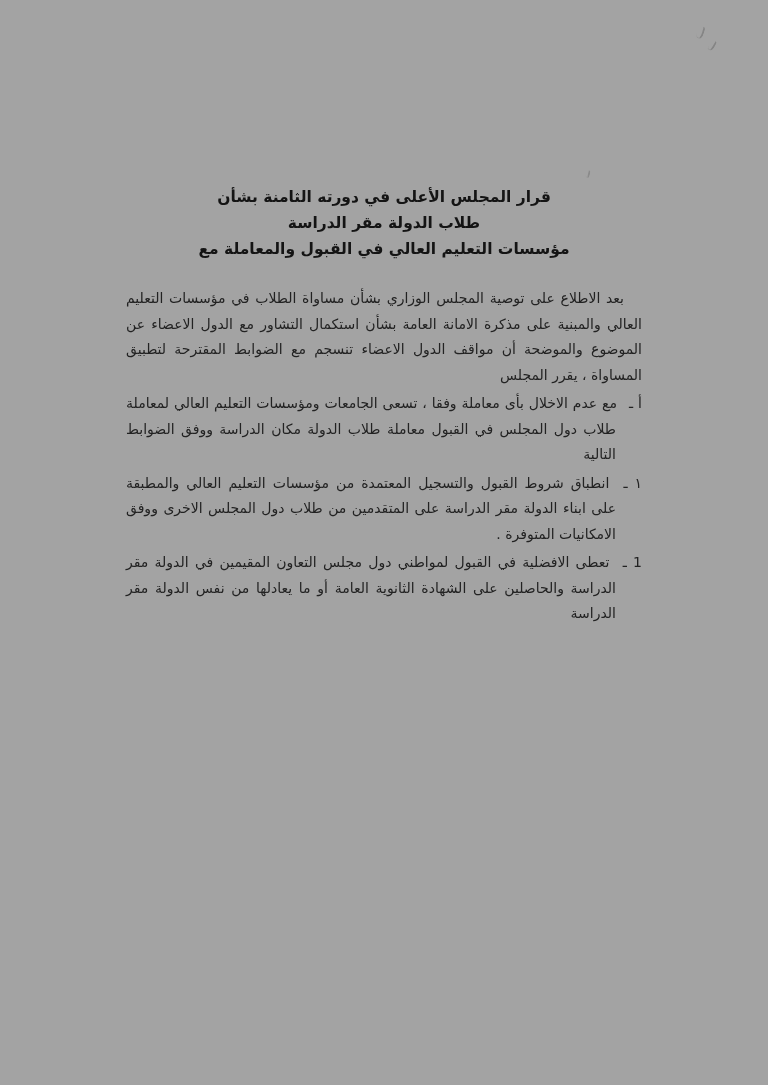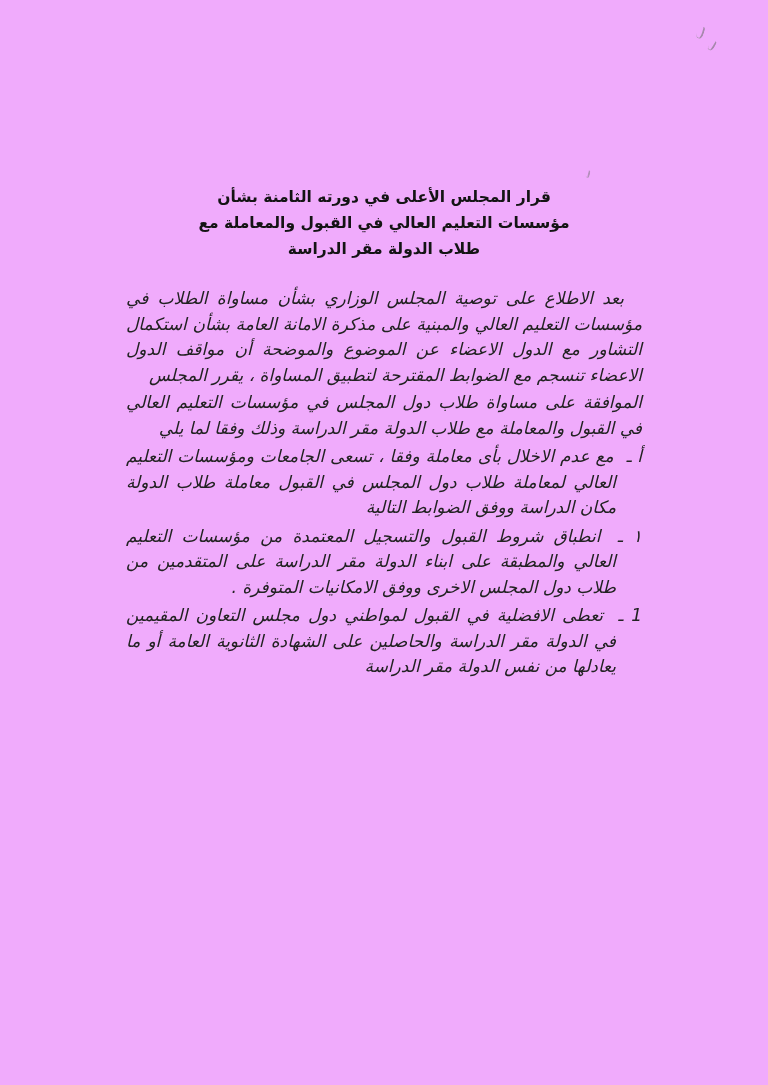--- a/index.html
+++ b/index.html
@@ -8,21 +8,21 @@
     width: 768px;
     height: 1085px;
     background: #ffffff;
     font-family: "DejaVu Sans", sans-serif;
   }
 
   .page {
     position: relative;
     width: 768px;
     height: 1085px;
-    background: #f0abfc;
+    background: #a3a3a3;
     overflow: hidden;
     color: #1f1f1f;
   }
 
   .content {
     position: absolute;
     top: 184px;
     right: 126px;
     width: 516px;
     direction: rtl;
@@ -34,25 +34,24 @@
   }
 
   .title-line {
     font-weight: 700;
     font-size: 15.5px;
     line-height: 26px;
     color: #141414;
   }
 
   .body-block {
-    font-size: 17px;
+    font-size: 14px;
     line-height: 25.5px;
     color: #222222;
     text-align: justify;
-    font-style: italic;
   }
 
   .para {
     margin-bottom: 2px;
   }
 
   .para.first-indent {
     text-indent: 18px;
   }
 
@@ -86,33 +85,30 @@
 <div class="page">
 
   <span class="speck speck-1"></span>
   <span class="speck speck-2"></span>
   <span class="speck speck-3"></span>
 
   <div class="content">
 
     <div class="title-block">
       <div class="title-line">قرار المجلس الأعلى في دورته الثامنة بشأن</div>
+      <div class="title-line">طلاب الدولة مقر الدراسة</div>
       <div class="title-line">مؤسسات التعليم العالي في القبول والمعاملة مع</div>
-      <div class="title-line">طلاب الدولة مقر الدراسة</div>
     </div>
 
     <div class="body-block">
 
       <div class="para first-indent">
         <span>بعد الاطلاع على توصية المجلس الوزاري بشأن مساواة الطلاب في مؤسسات التعليم العالي والمبنية على مذكرة الامانة العامة بشأن استكمال التشاور مع الدول الاعضاء عن الموضوع والموضحة أن مواقف الدول الاعضاء تنسجم مع الضوابط المقترحة لتطبيق المساواة ، يقرر المجلس</span>
       </div>
 
-      <div class="para">
-        <span>الموافقة على مساواة طلاب دول المجلس في مؤسسات التعليم العالي في القبول والمعاملة مع طلاب الدولة مقر الدراسة وذلك وفقا لما يلي</span>
-      </div>
 
       <div class="para list">
         <span class="marker">أ ـ</span>
         <span>مع عدم الاخلال بأى معاملة وفقا ، تسعى الجامعات ومؤسسات التعليم العالي لمعاملة طلاب دول المجلس في القبول معاملة طلاب الدولة مكان الدراسة ووفق الضوابط التالية</span>
       </div>
 
       <div class="para list">
         <span class="marker">١ ـ</span>
         <span>انطباق شروط القبول والتسجيل المعتمدة من مؤسسات التعليم العالي والمطبقة على ابناء الدولة مقر الدراسة على المتقدمين من طلاب دول المجلس الاخرى ووفق الامكانيات المتوفرة .</span>
       </div>

